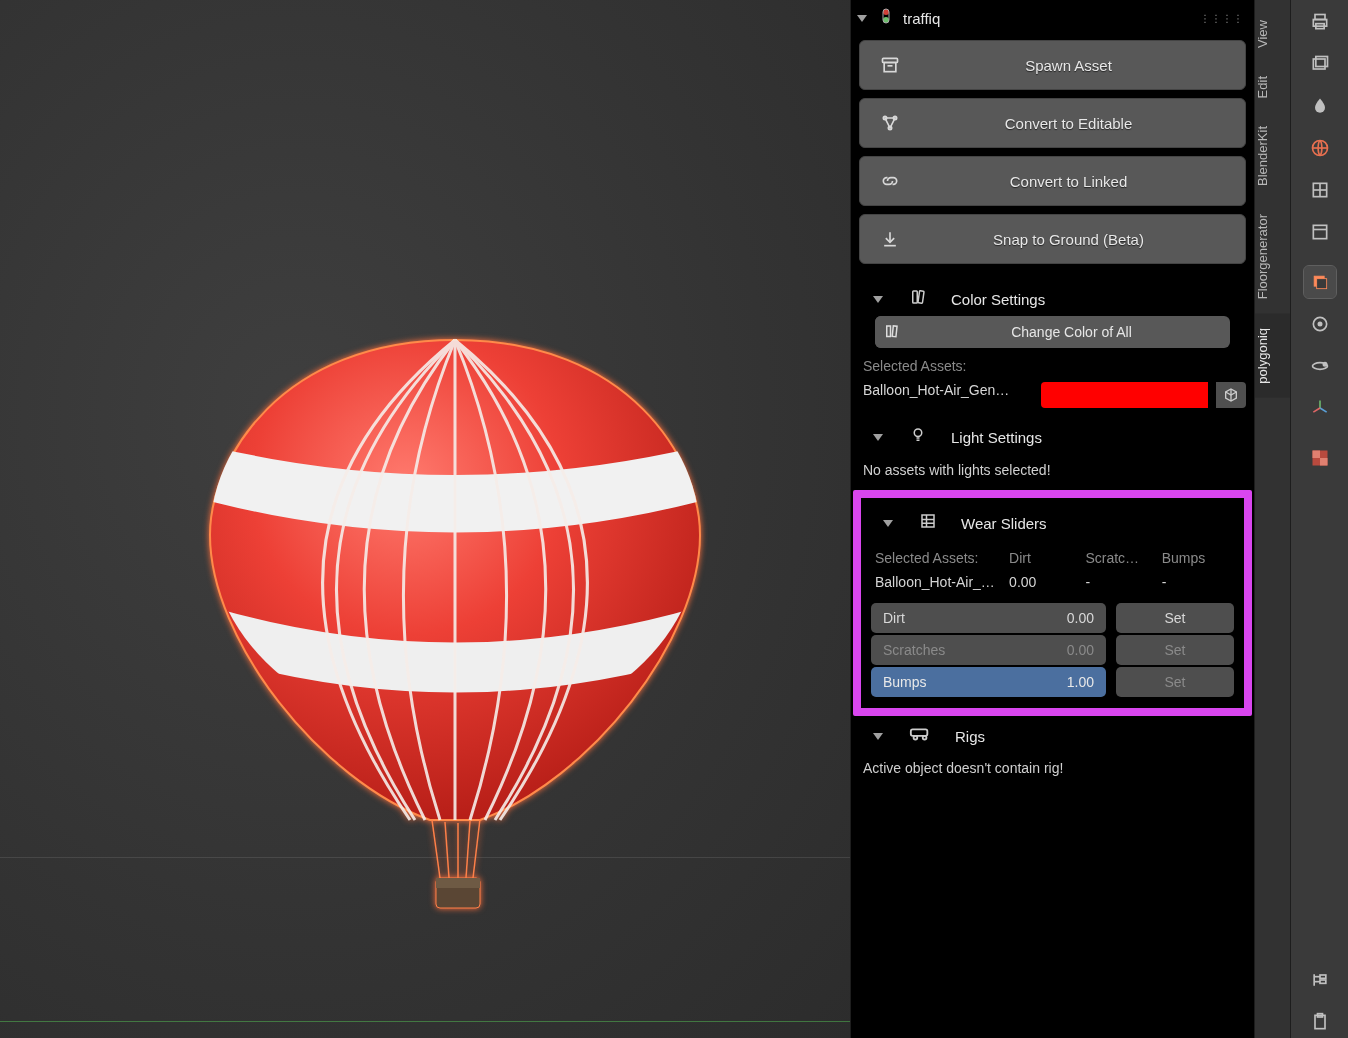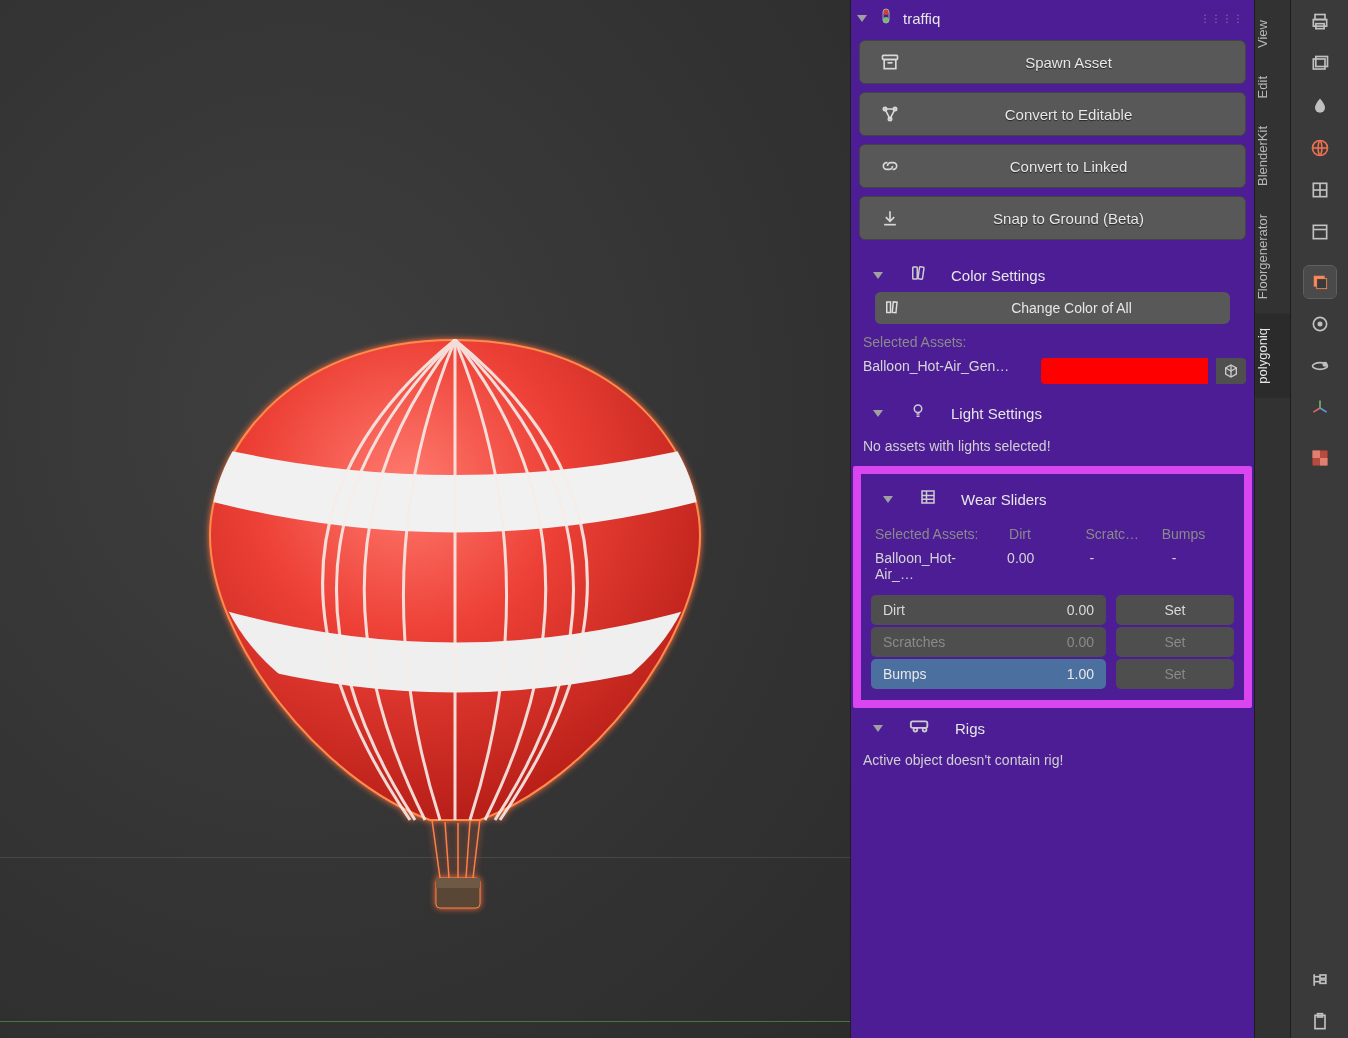--- a/index.html
+++ b/index.html
@@ -2,43 +2,43 @@
 <html><head>
 <meta charset="utf-8">
 <style>
 * { box-sizing: border-box; margin: 0; padding: 0; font-family: -apple-system, BlinkMacSystemFont, "Segoe UI", sans-serif; }
 html, body { width: 1348px; height: 1038px; overflow: hidden; background: #363636; color: #c9c9c9; }
 .app { display: flex; width: 100%; height: 100%; }
 .viewport { flex: 1; background: radial-gradient(ellipse at 35% 40%, #3f3f3f 0%, #333333 60%, #2c2c2c 100%); position: relative; overflow: hidden; }
 .floor-line { position: absolute; bottom: 180px; left: 0; right: 0; height: 1px; background: rgba(255,255,255,0.1); }
 .floor-line2 { position: absolute; bottom: 16px; left: 0; right: 0; height: 1px; background: rgba(100,255,100,0.35); }
 .balloon-wrap { position: absolute; left: 200px; top: 330px; width: 510px; height: 600px; filter: drop-shadow(0 0 3px #ff6e3c); }
-.sidebar { width: 404px; background: #4c1d95; border-left: 1px solid #1e1e1e; display: flex; flex-direction: column; overflow-y: auto; padding-bottom: 14px;}
+.sidebar { width: 404px; background: #000000; border-left: 1px solid #1e1e1e; display: flex; flex-direction: column; overflow-y: auto; padding-bottom: 14px;}
 .panel-header { display: flex; align-items: center; padding: 7px 10px 7px 6px; gap: 8px; }
 .chev { width: 0; height: 0; border-left: 5px solid transparent; border-right: 5px solid transparent; border-top: 7px solid #a0a0a0; margin-right: 2px;}
 .hdr-title { font-size: 15px; color: #e6e6e6; }
 .drag-dots { margin-left: auto; color: #888; letter-spacing: 1px; font-size: 10px;}
 .section-body { padding: 4px 8px 14px 8px; display: flex; flex-direction: column; gap: 8px; }
-.big-btn { display: flex; align-items: center; background: #585858; border: 1px solid #444; border-radius: 6px; height: 44px; padding: 0 14px; cursor: pointer; }
+.big-btn { display: flex; align-items: center; background: #585858; border: 1px solid #444; border-radius: 6px; height: 50px; padding: 0 14px; cursor: pointer; }
 .big-btn .icon-slot { width: 32px; display:flex; align-items:center; justify-content:center; color:#d8d8d8; }
 .big-btn .lbl { flex: 1; text-align: center; color: #e8e8e8; font-size: 15px; text-shadow: 0 1px 1px rgba(0,0,0,0.6);}
 .subheader { display:flex; align-items:center; gap:24px; padding: 10px 8px 6px 22px; }
 .subheader .hdr-title { font-size: 15px; }
 .change-color-row { display: flex; gap: 4px; background: #585858; border-radius: 6px; overflow: hidden; margin: 0 24px; height: 32px;}
 .change-color-row .mini-icon { width: 34px; display:flex;align-items:center;justify-content:center; background:#585858; color:#ddd;}
 .change-color-row .lbl { flex:1; display:flex;align-items:center;justify-content:center; color:#e6e6e6; font-size:14px; }
 .selected-label { color: #8a8a8a; font-size: 14px; padding: 10px 8px 4px 12px; }
 .asset-row { display:flex; align-items:flex-start; gap:8px; padding: 4px 8px 8px 12px; }
 .asset-name { color:#d7d7d7; font-size:14px; flex: 0 0 170px; white-space:nowrap; overflow:hidden; text-overflow:ellipsis;}
 .color-swatch { flex:1; height:26px; background:#ff0000; border-radius:4px; border-top-right-radius:0;border-bottom-right-radius:0;}
 .cube-btn { width:30px; height:26px; background:#4f4f4f; border-radius: 0 4px 4px 0; display:flex;align-items:center;justify-content:center; color:#ccc;}
 .plain-line { padding: 8px 12px 12px 12px; color:#d0d0d0; font-size:14px; }
 .wear-box { border: 8px solid #d946ef; margin: 0 2px; padding: 4px 4px 10px 4px; border-radius: 2px;}
 .wear-table-head { display:grid; grid-template-columns: 1.8fr 1fr 1fr 1fr; padding: 10px 6px 4px 10px; color:#8a8a8a; font-size:14px; gap:4px;}
-.wear-table-row { display:grid; grid-template-columns: 1.8fr 1fr 1fr 1fr; padding: 4px 6px 12px 10px; color:#d4d4d4; font-size:14px; gap:20px;}
+.wear-table-row { display:grid; grid-template-columns: 1.8fr 1fr 1fr 1fr; padding: 4px 6px 12px 10px; color:#d4d4d4; font-size:14px; gap:4px;}
 .slider-row { display:flex; gap:10px; padding: 1px 6px; }
 .slider-cell { flex:1; display:flex; align-items:center; background:#4e4e4e; border-radius:5px; height:30px; padding: 0 12px; font-size:14px; color:#d8d8d8; cursor:ew-resize;}
 .slider-cell.disabled { color:#8a8a8a; }
 .slider-cell.filled { background: linear-gradient(to right, #4b6f9f 100%, #4e4e4e 100%); color:#e8e8e8;}
 .slider-cell .svl { margin-left:auto; }
 .set-btn { width: 118px; background:#4e4e4e; border-radius:5px; height:30px; display:flex; align-items:center;justify-content:center; font-size:14px; color:#d8d8d8; cursor:pointer;}
 .set-btn.disabled { color:#8a8a8a; }
 .vtabs { width: 36px; background:#323232; border-left:1px solid #1d1d1d; display:flex; flex-direction:column; align-items:center; padding-top: 6px;}
 .vtab { writing-mode: vertical-rl; transform: rotate(180deg); font-size: 13px; color:#b8b8b8; padding: 14px 0; cursor:pointer; width:100%; text-align:center;}
 .vtab.active { background:#2b2b2b; color:#e6e6e6;}

